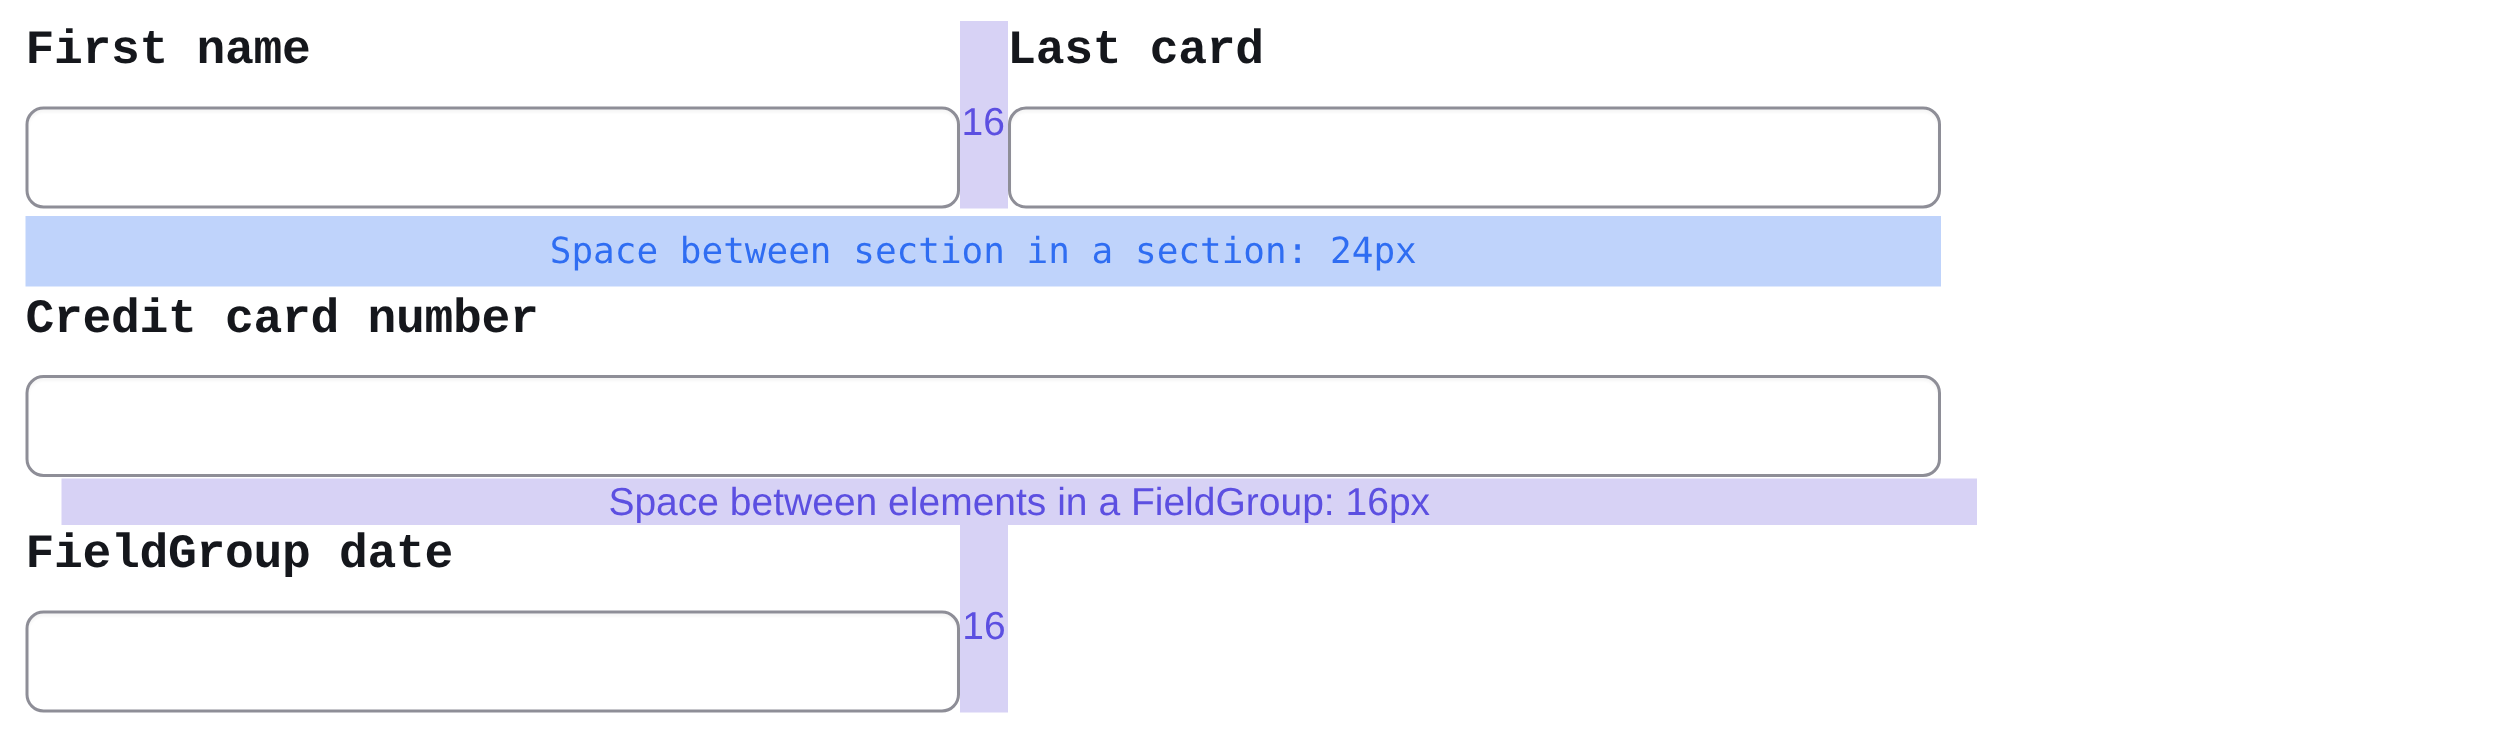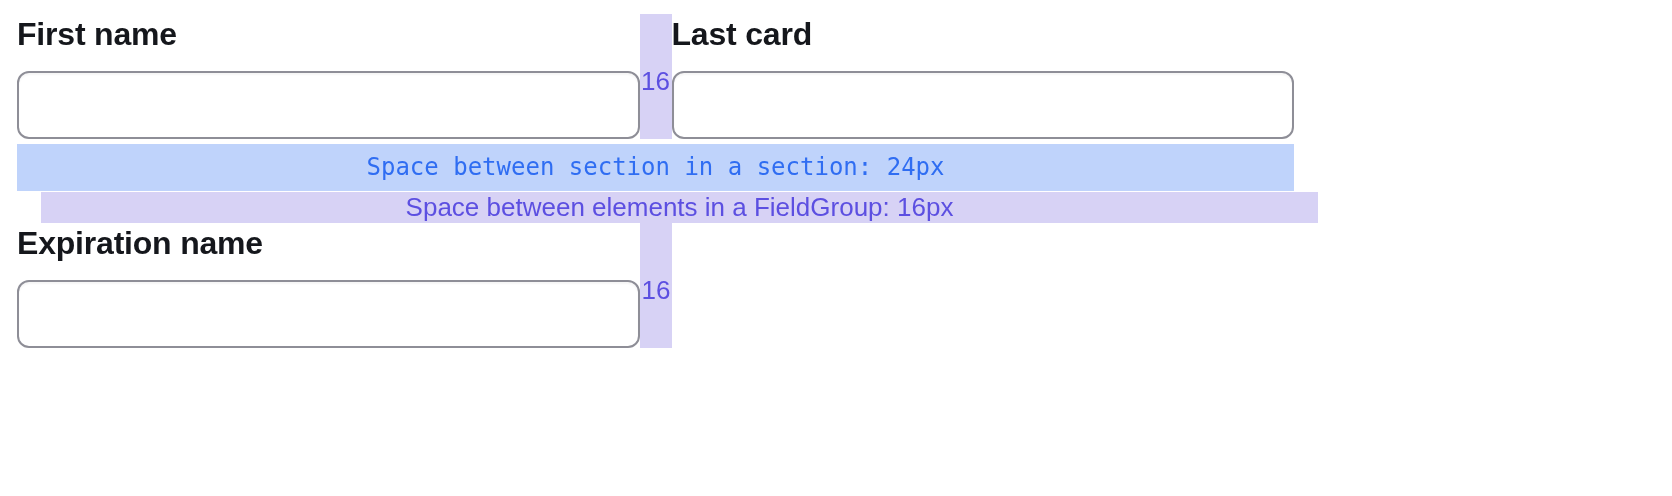--- a/index.html
+++ b/index.html
@@ -44,20 +44,21 @@
   }
 
   .field-label {
     font-size: 32px;
     line-height: 40px;
     font-weight: 700;
     letter-spacing: -0.2px;
     color: var(--label-text, #15171c);
     margin-bottom: 17px;
     white-space: nowrap;
+    font-family: Liberation Mono, monospace;
   }
 
   .text-input {
     display: block;
     width: 100%;
     height: 68px;
     border: 2px solid var(--input-border, #8e8e97);
     border-radius: 12px;
     background: #ffffff;
     box-shadow: inset 0 2px 2px rgba(0,0,0,0.04);
@@ -112,26 +113,30 @@
         <span class="gap-num">16</span>
       </div>
       <div class="field-col">
         <div class="field-label">Last card</div>
         <input class="text-input" type="text" value="" style="">
       </div>
     </div>
 
     <div class="space-band section">Space between section in a section: 24px</div>
 
+    <div class="single-field">
+      <div class="field-label">Credit card number</div>
+      <input class="text-input" type="text" value="" style="">
+    </div>
 
     <div class="space-band fieldgroup">Space between elements in a FieldGroup: 16px</div>
 
     <div class="field-row">
       <div class="field-col">
-        <div class="field-label">Expiration name</div>
+        <div class="field-label">FieldGroup date</div>
         <input class="text-input" type="text" value="" style="">
       </div>
       <div class="gap-col">
         <span class="gap-num">16</span>
       </div>
     </div>
 
   </div>
 </div>
 

